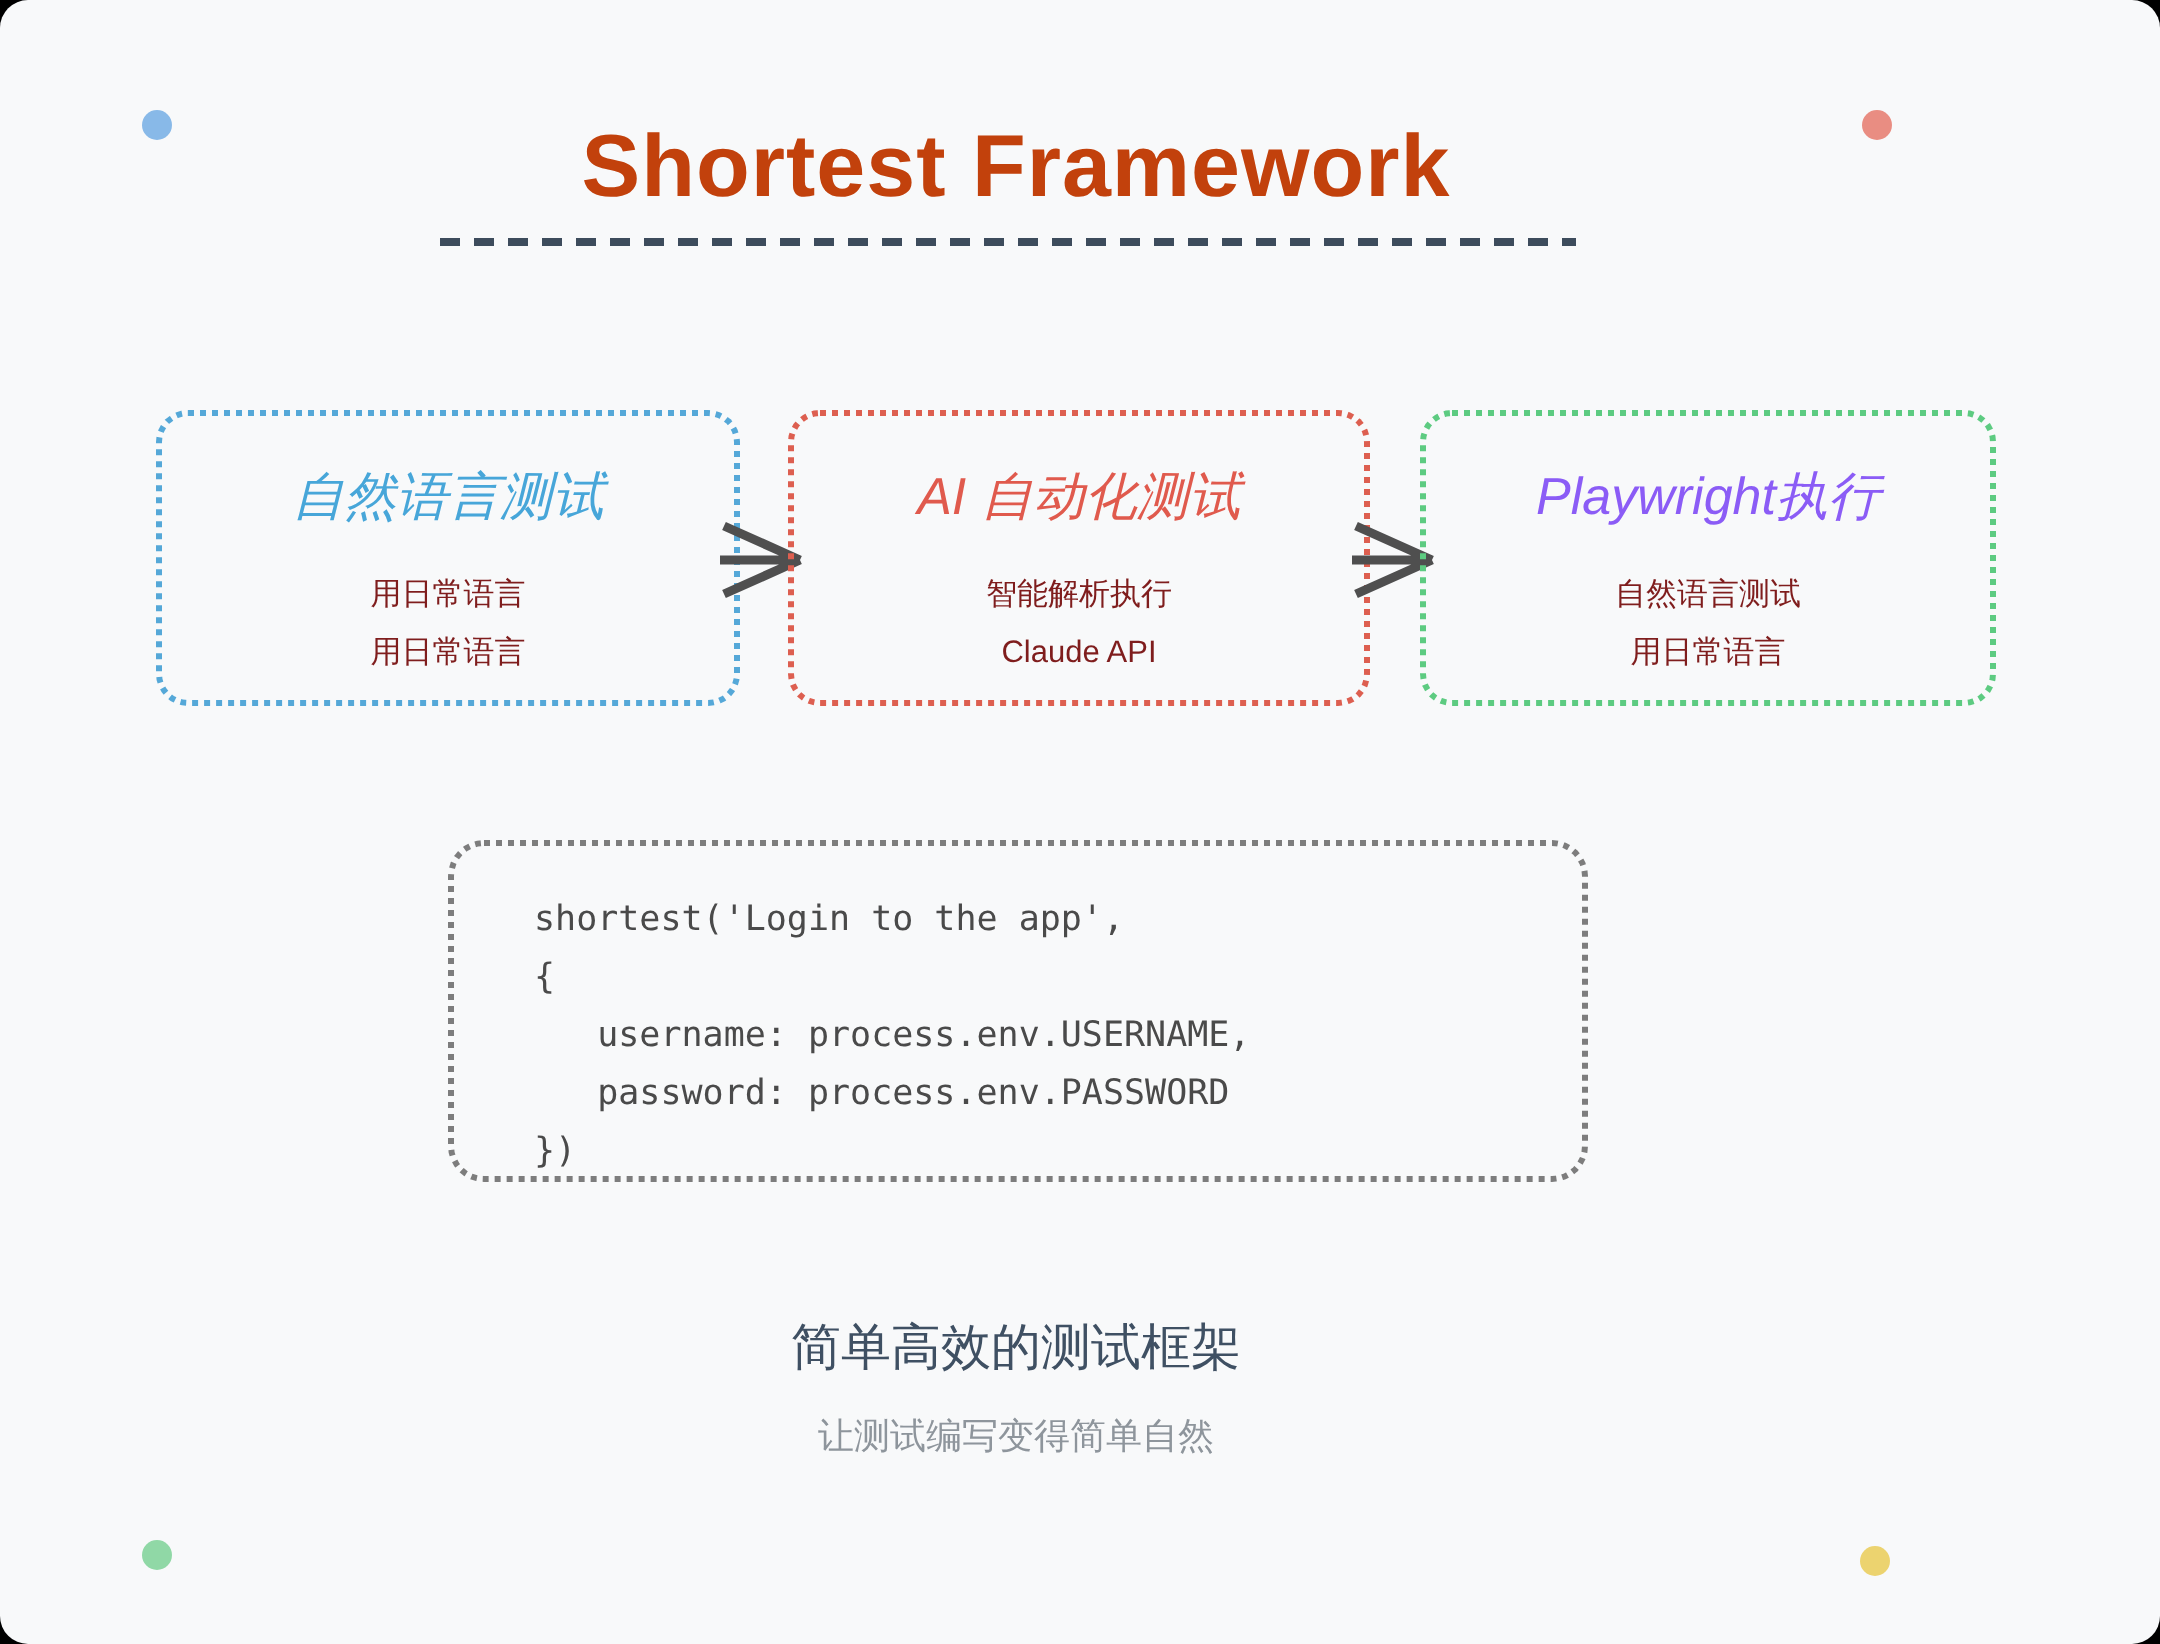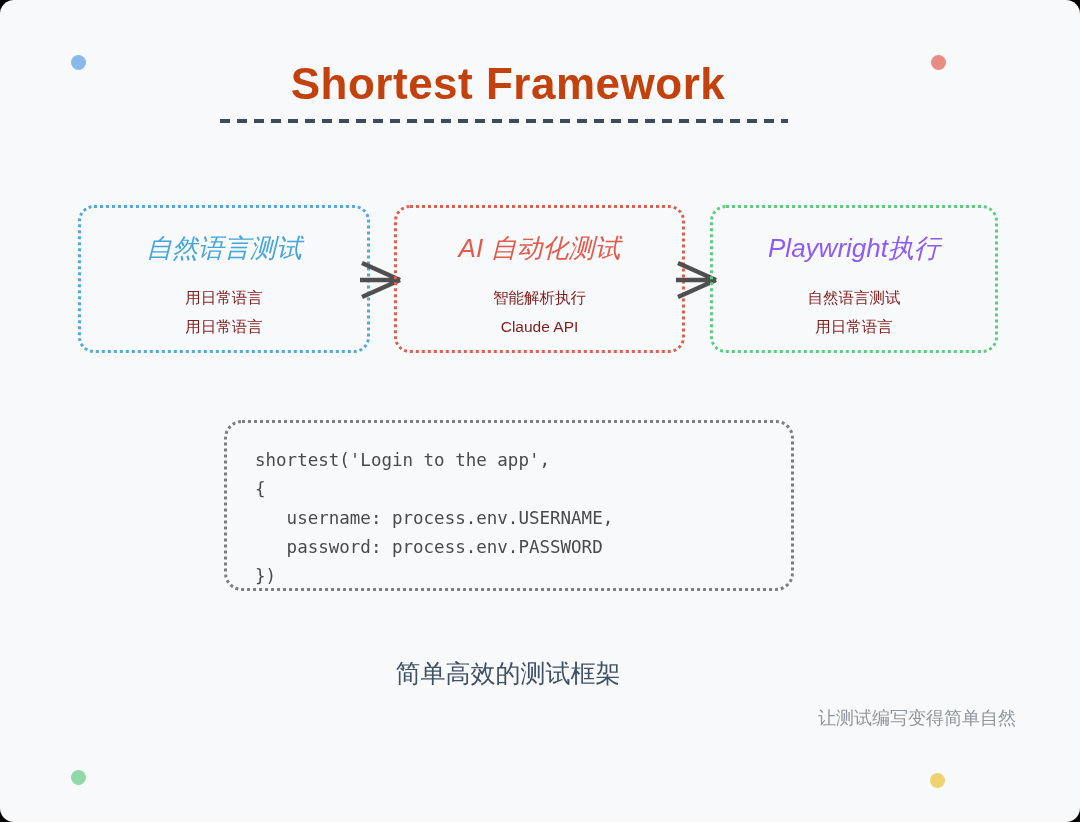--- a/index.html
+++ b/index.html
@@ -53,30 +53,31 @@
   
   .code-box {
     position: absolute; left: 224px; top: 420px; width: 570px; height: 171px;
     border: 3px dotted #7d7d7d; border-radius: 18px;
     padding: 23px 0 0 28px;
   }
   .code-box pre {
     font-family: "DejaVu Sans Mono", "Liberation Mono", monospace;
     font-size: 17.5px; line-height: 29px; color: #4a4a4a;
     white-space: pre;
+    margin-left: 12px;
   }
 
   
   .footer-heading {
     position: absolute; left: 0; top: 657px; width: 1016px;
     text-align: center; font-size: 25px; color: #3f5063;
   }
   .footer-subheading {
     position: absolute; left: 0; top: 706px; width: 1016px;
-    text-align: right; font-size: 18px; color: #8e959c;
+    text-align: center; font-size: 18px; color: #8e959c;
   }
 </style>
 </head>
 <body>
 
 <div class="canvas">
 
   <span class="dot dot-tl"></span>
   <span class="dot dot-tr"></span>
   <span class="dot dot-bl"></span>

